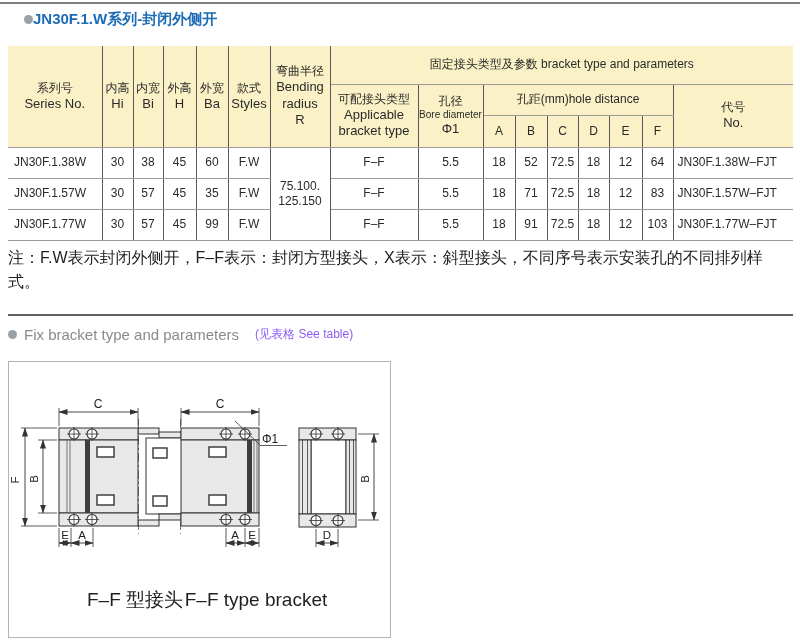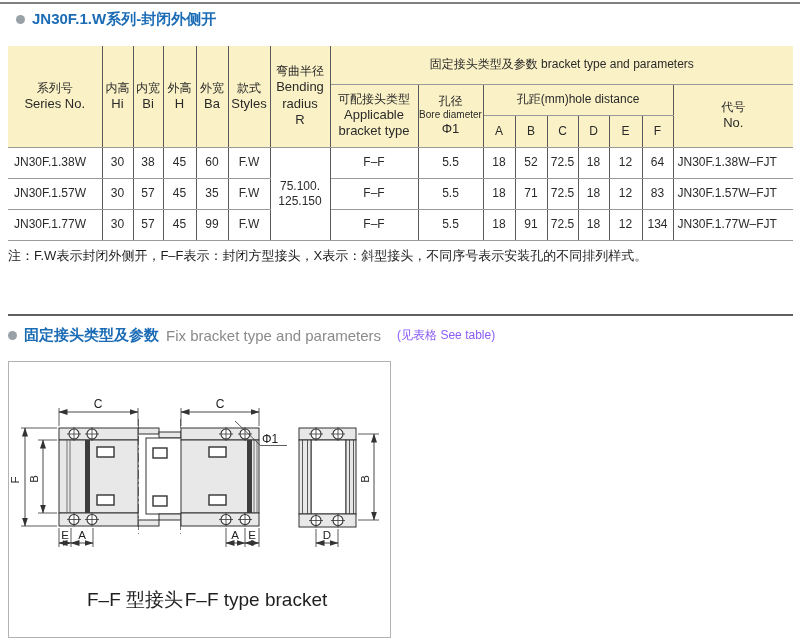--- a/index.html
+++ b/index.html
@@ -1,34 +1,34 @@
 <!DOCTYPE html>
 <html><head>
 <meta charset="utf-8">
 <style>
   html,body{margin:0;padding:0;}
   body{width:800px;height:644px;background:#ffffff;font-family:"Liberation Sans",sans-serif;}
   .page{position:relative;width:800px;height:644px;overflow:hidden;background:#fff;}
   .top-rule{position:absolute;top:2px;left:0;width:800px;height:2px;background:#7f7f7f;}
-  .title-row{position:absolute;top:10px;left:16px;display:flex;align-items:center;gap:7px;white-space:nowrap;}
+  .title-row{position:absolute;top:10px;left:24px;display:flex;align-items:center;white-space:nowrap;}
   .bullet{width:9px;height:9px;border-radius:50%;background:#99a1a8;flex:0 0 auto;}
   .title-zh{color:#1b6cb5;font-weight:bold;font-size:15px;}
   .title-en{color:#8a8a8a;font-size:15px;}
   .hint{color:#8b5cf6;font-size:12px;margin-left:9px;}
 
   table.spec{position:absolute;top:46px;left:8px;border-collapse:collapse;table-layout:fixed;width:785px;color:#2a2a2a;}
   .spec th,.spec td{border-right:1px solid #5a5a5a;border-bottom:1px solid #9a9a9a;text-align:center;vertical-align:middle;padding:0;font-weight:normal;font-size:12px;line-height:1.25;overflow:hidden;}
   .spec th.last,.spec td.last{border-right:none;}
   .spec thead th{background:#faf2c6;}
   .spec .en{font-size:13px;}
   .spec .sm{font-size:10px;}
   .spec td.series-cell,.spec td.no-cell{text-align:left;padding-left:6px;margin-left:20px;}
   .spec td.no-cell{padding-left:4px;}
 
-  .notes{position:absolute;top:246px;left:8px;width:784px;color:#1e1e1e;font-size:13px;line-height:1.5;}
+  .notes{position:absolute;top:246px;left:8px;width:784px;color:#1e1e1e;font-size:16px;line-height:1.5;}
   .notes .zh{margin-bottom:3px;}
   .divider{position:absolute;top:314px;left:8px;width:785px;height:2px;background:#606060;}
   .section-row{position:absolute;top:326px;left:8px;display:flex;align-items:center;gap:7px;white-space:nowrap;}
 
   .drawbox{position:absolute;top:361px;left:8px;width:381px;height:275px;border:1px solid #b3b3b3;background:#fff;}
   .plate{fill:#e8e8e8;stroke:#333;stroke-width:1;}
   .whitepart{fill:#ffffff;stroke:#333;stroke-width:1;}
   .win{fill:#ffffff;stroke:#333;stroke-width:1.4;}
   .darkbar{fill:#3d3d3d;stroke:none;}
   .thin{stroke:#555;stroke-width:0.8;}
@@ -178,35 +178,34 @@
         <td>45</td>
         <td>99</td>
         <td>F.W</td>
         <td>F–F</td>
         <td>5.5</td>
         <td>18</td>
         <td>91</td>
         <td>72.5</td>
         <td>18</td>
         <td>12</td>
-        <td>134</td>
+        <td>103</td>
         <td class="last no-cell">JN30F.1.77W–FJT</td>
       </tr>
     </tbody>
   </table>
 
   <div class="notes">
     <div class="zh">注：F.W表示封闭外侧开，F–F表示：封闭方型接头，X表示：斜型接头，不同序号表示安装孔的不同排列样式。</div>
   </div>
 
   <div class="divider"></div>
 
   <div class="section-row">
     <span class="bullet"></span>
-    <span class="title-zh">固定接头类型及参数</span>
     <span class="title-en">Fix bracket type and parameters</span>
     <span class="hint">(见表格 See table)</span>
   </div>
 
   <div class="drawbox">
     <svg width="381" height="275" viewBox="0 0 381 275">
       <defs>
         <marker id="ae" markerWidth="9" markerHeight="7" refX="8.5" refY="3" orient="auto" markerUnits="userSpaceOnUse">
           <path d="M0,0 L9,3 L0,6 z" fill="#333"></path>
         </marker>

